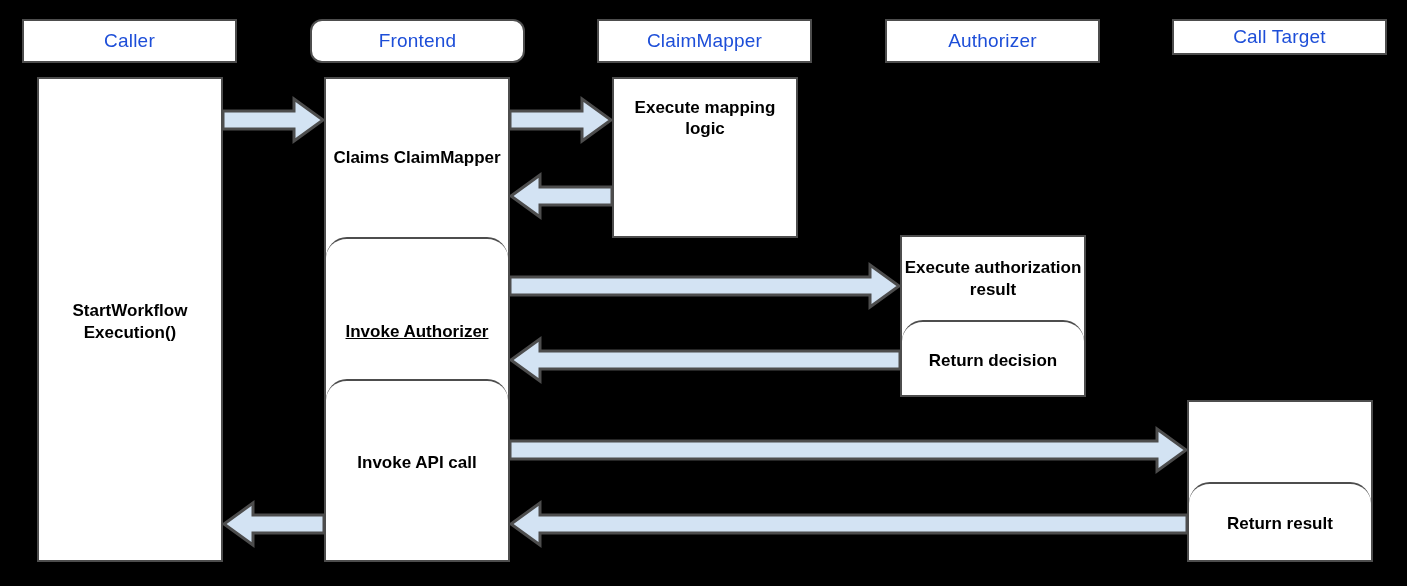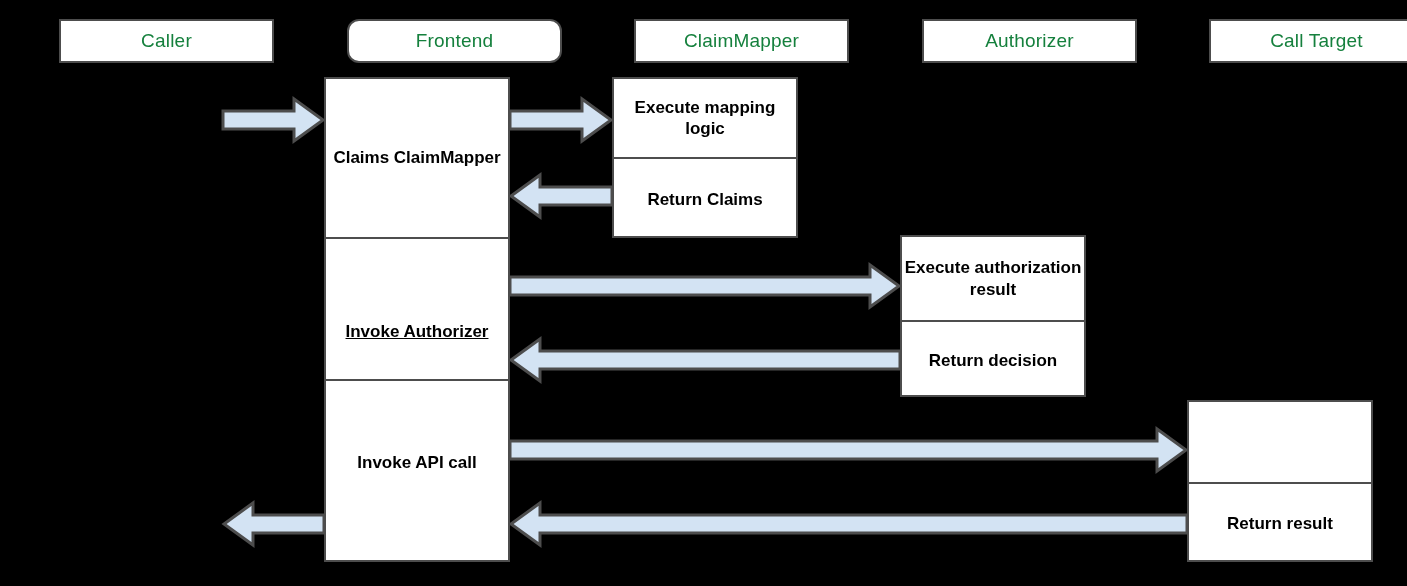--- a/index.html
+++ b/index.html
@@ -1,67 +1,69 @@
 <!DOCTYPE html>
 <html><head>
 <meta charset="utf-8">
 <style>
   html,body{margin:0;padding:0;background:#000;}
   #stage{position:relative;width:1407px;height:586px;background:#000;overflow:hidden;
          font-family:"Liberation Sans",sans-serif;}
 
   .hdr{position:absolute;background:#ffffff;border:2px solid #4d4d4d;box-sizing:border-box;
-       display:flex;align-items:center;justify-content:center;color:#15803d;
-       font-size:19px;font-weight:400;letter-spacing:.2px;margin-left:37px;}
+       display:flex;align-items:center;justify-content:center;color:#1d4ed8;
+       font-size:19px;font-weight:400;letter-spacing:.2px;}
 
   .act{position:absolute;background:#ffffff;border:2px solid #4d4d4d;box-sizing:border-box;}
 
   .cell{position:absolute;left:0;right:0;display:flex;align-items:center;justify-content:center;
         text-align:center;color:#000;font-size:17px;font-weight:bold;line-height:1.25;
-        box-sizing:border-box;padding:0 0;}
+        box-sizing:border-box;padding:0 0;border-radius:21px;}
   .cell.div{border-top:2px solid #4d4d4d;}
 
   .arw{position:absolute;}
   .arw svg{display:block;width:100%;height:100%;overflow:visible;}
   .arw path{fill:#d3e3f3;stroke:#4d4d4d;stroke-width:3;stroke-linejoin:miter;}
 </style>
 </head>
 <body>
 
 <div id="stage">
 
   <div class="hdr" style="left:22px;top:19px;width:215px;height:44px;">Caller</div>
 
   <div class="hdr" style="left:310px;top:19px;width:215px;height:44px;border-radius:12px;">Frontend</div>
 
   <div class="hdr" style="left:597px;top:19px;width:215px;height:44px;">ClaimMapper</div>
 
   <div class="hdr" style="left:885px;top:19px;width:215px;height:44px;">Authorizer</div>
 
-  <div class="hdr" style="left:1172px;top:19px;width:215px;height:44px;">Call Target</div>
+  <div class="hdr" style="left:1172px;top:19px;width:215px;height:36px;">Call Target</div>
 
+  <div class="act" style="left:37px;top:77px;width:186px;height:485px;">
+    <div class="cell" style="top:0;height:485px;">
+        <span>StartWorkflow Execution()</span>
+      </div>
+  </div>
 
   <div class="act" style="left:324px;top:77px;width:186px;height:485px;">
     <div class="cell" style="top:0;height:158px;">
         <span>Claims ClaimMapper</span>
       </div>
     <div class="cell div" style="top:158px;height:187px;text-decoration:underline;">
         <span>Invoke Authorizer</span>
       </div>
     <div class="cell div" style="top:300px;height:165px;">
         <span>Invoke API call</span>
       </div>
   </div>
 
   <div class="act" style="left:612px;top:77px;width:186px;height:161px;">
     <div class="cell" style="top:0;height:78px;">
         <span>Execute mapping logic</span>
-      </div>
-    <div class="cell div" style="top:78px;height:83px;">
-        <span>Return Claims</span>
       </div>
   </div>
 
   <div class="act" style="left:900px;top:235px;width:186px;height:162px;">
     <div class="cell" style="top:0;height:83px;">
         <span>Execute authorization result</span>
       </div>
     <div class="cell div" style="top:83px;height:79px;">
         <span>Return decision</span>
       </div>

